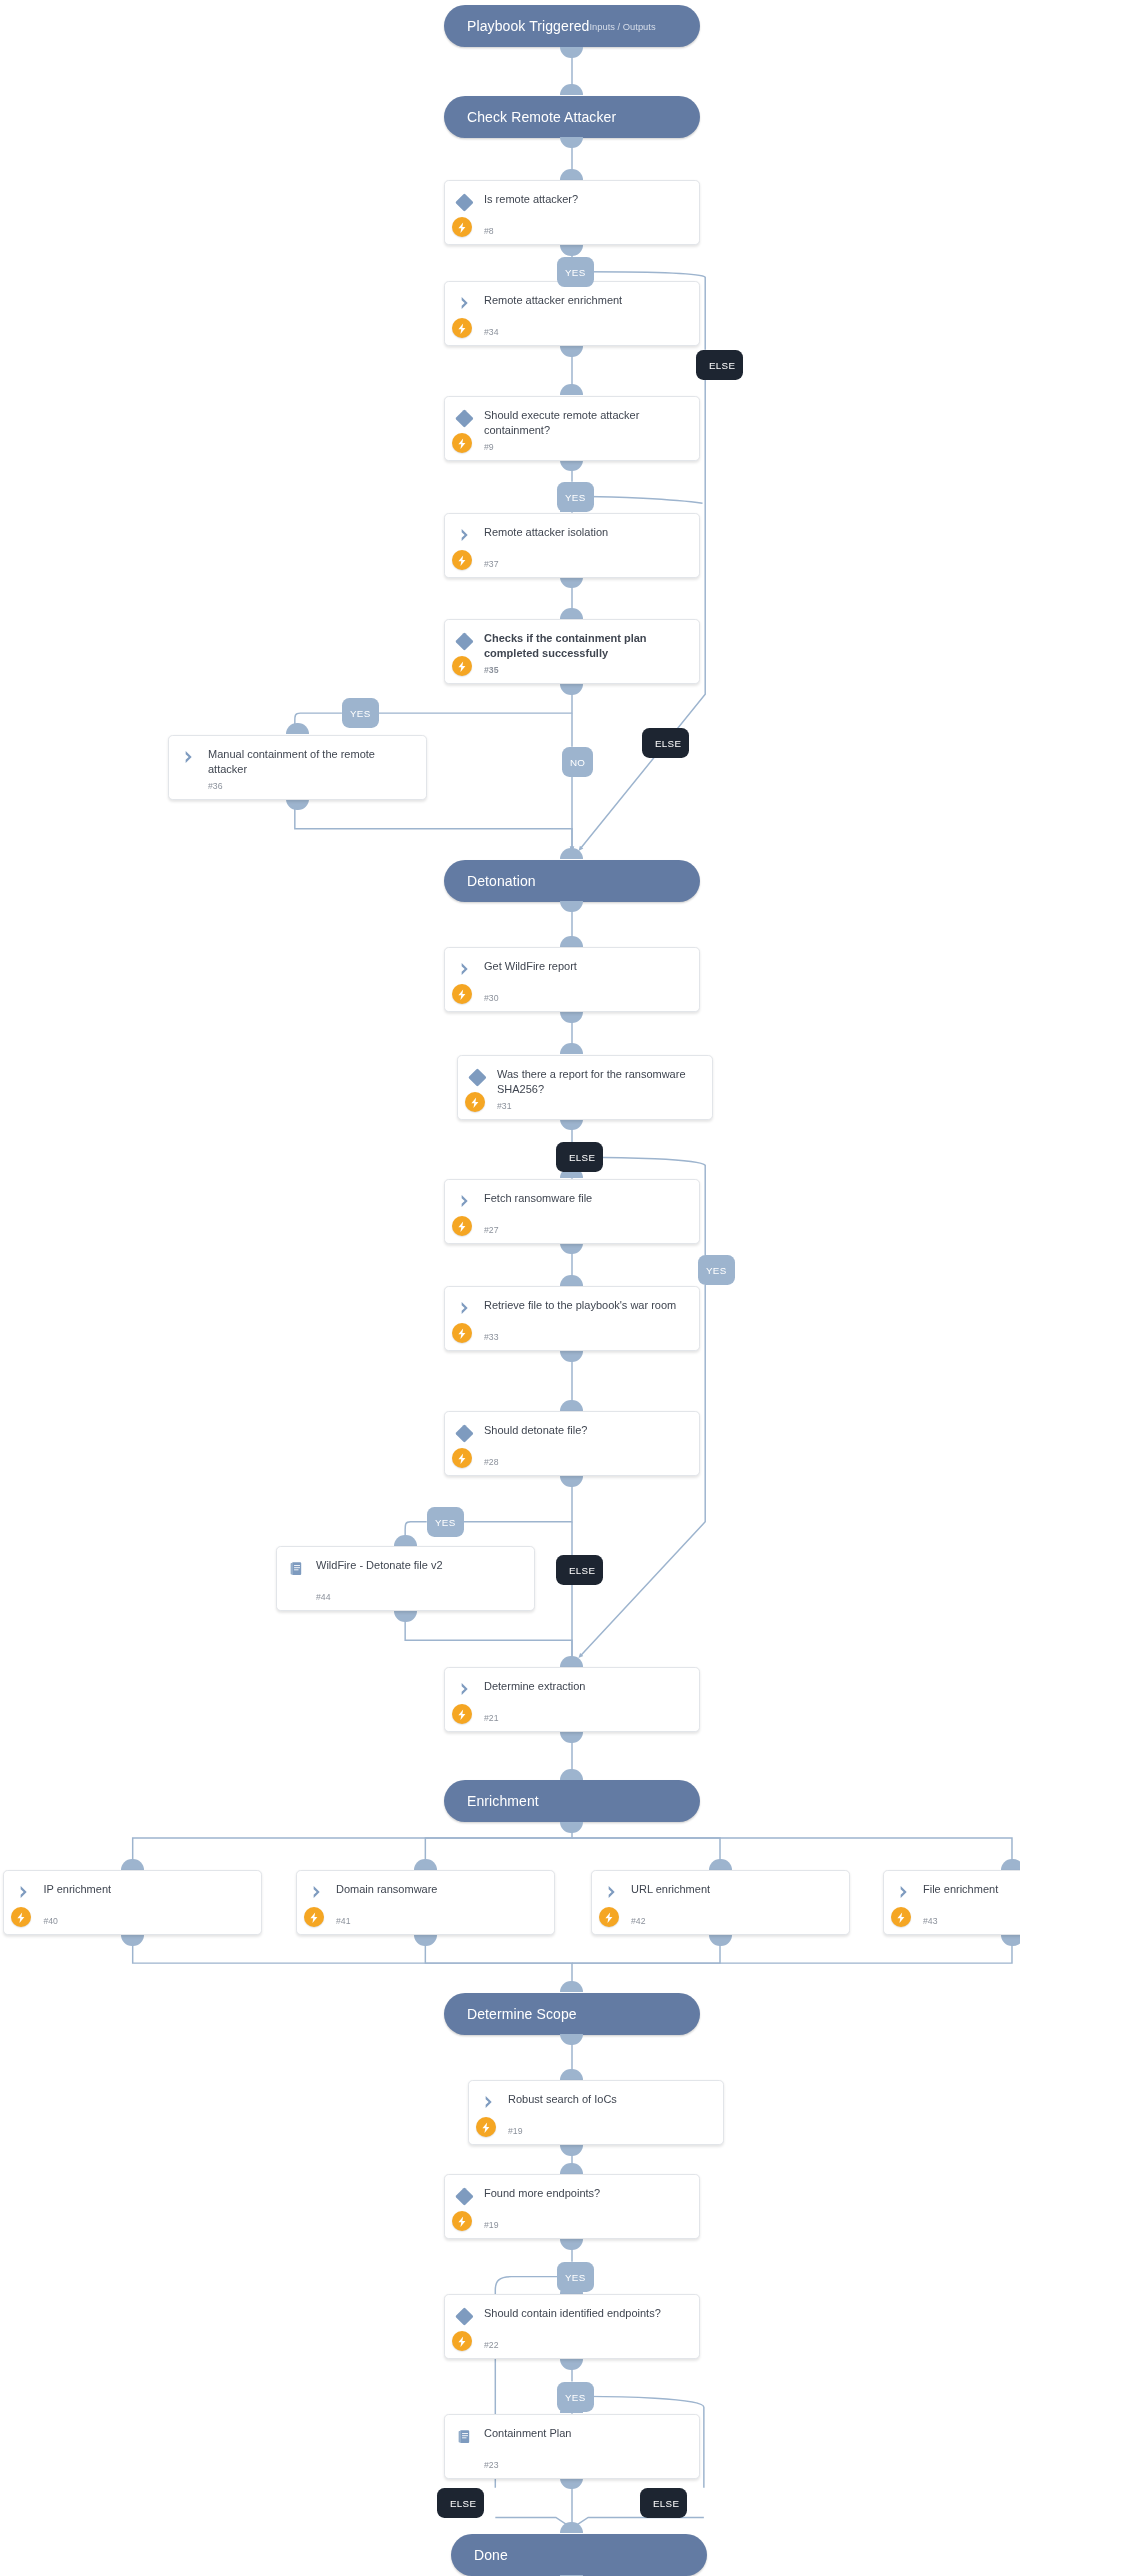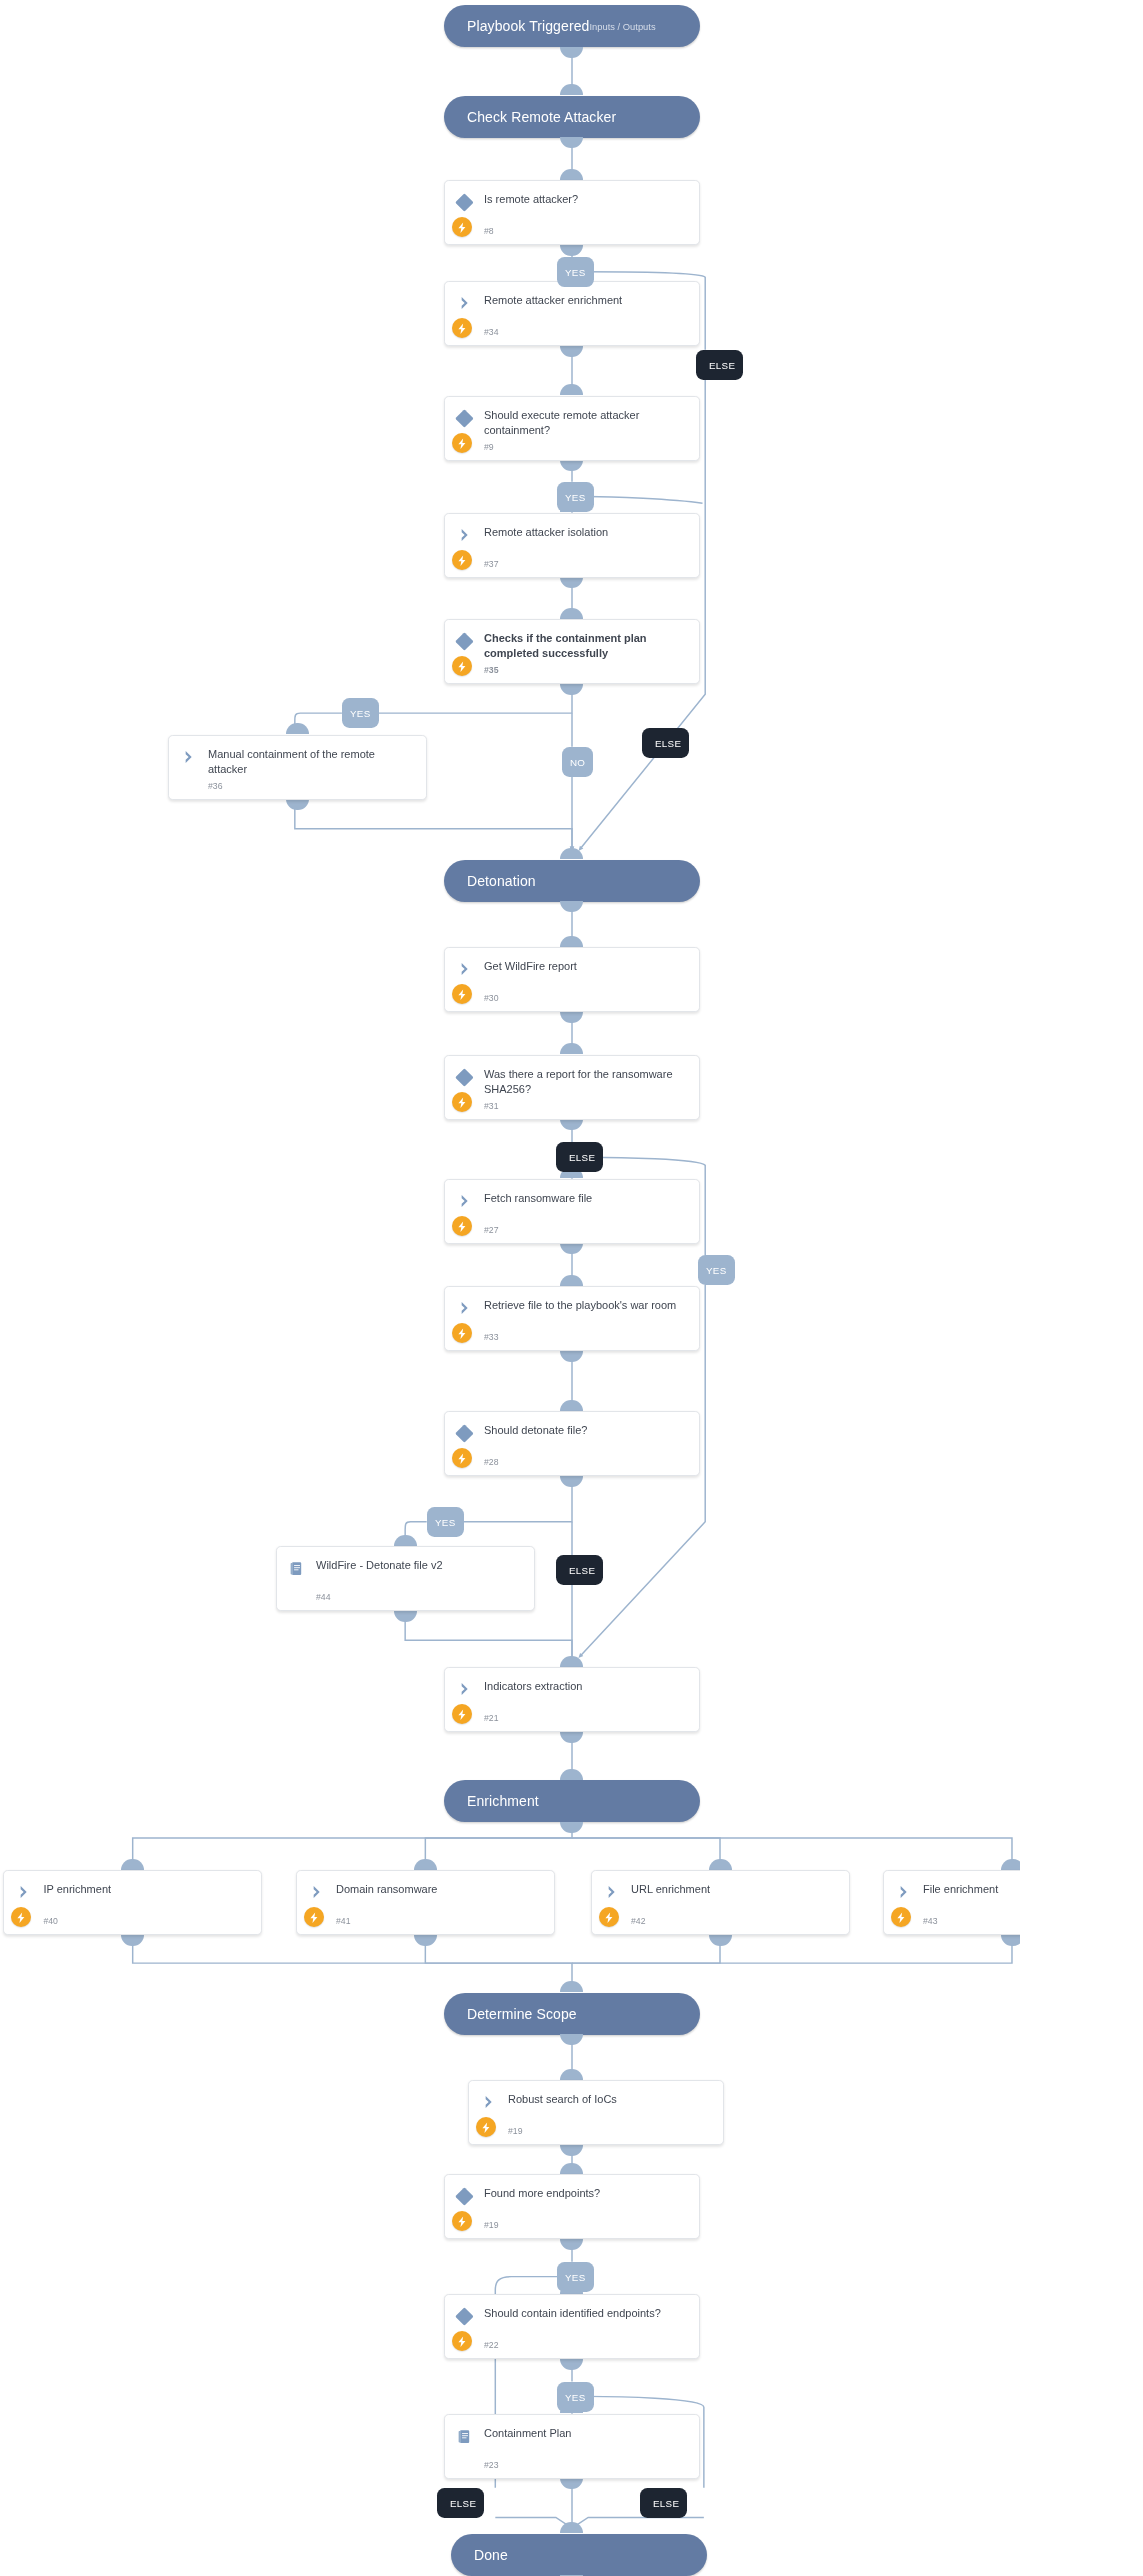--- a/index.html
+++ b/index.html
@@ -306,21 +306,21 @@
           <path d="M7 3 L16 12 L7 21 L7 16 L11.5 12 L7 8 Z" fill="#7e9bbf"></path>
         </svg>
         <span class="auto-badge">
           <svg width="10" height="11.4" viewBox="0 0 15 17">
             <path d="M9.2 0.6 L2.1 9.4 h4.3 L5.2 16.4 L12.6 7.3 H8.1 Z" fill="#ffffff"></path>
           </svg>
         </span>
         <div class="c-title">Get WildFire report</div>
         <div class="c-id">#30</div>
       </div>
-      <div class="card" style="left: 444px; top: 1055px; width: 256px; height: 65px; padding-left: 12px;">
+      <div class="card" style="left: 457px; top: 1055px; width: 256px; height: 65px; padding-left: 12px;">
         <span class="gl gl-diamond"></span>
         <span class="auto-badge">
           <svg width="10" height="11.4" viewBox="0 0 15 17">
             <path d="M9.2 0.6 L2.1 9.4 h4.3 L5.2 16.4 L12.6 7.3 H8.1 Z" fill="#ffffff"></path>
           </svg>
         </span>
         <div class="c-title">Was there a report for the ransomware SHA256?</div>
         <div class="c-id">#31</div>
       </div>
       <div class="card" style="left: 444px; top: 1179px; width: 256px; height: 65px;">
@@ -370,21 +370,21 @@
       </div>
       <div class="card" style="left: 444px; top: 1667px; width: 256px; height: 65px;">
         <svg class="gl gl-chevron" viewBox="0 0 24 24">
           <path d="M7 3 L16 12 L7 21 L7 16 L11.5 12 L7 8 Z" fill="#7e9bbf"></path>
         </svg>
         <span class="auto-badge">
           <svg width="10" height="11.4" viewBox="0 0 15 17">
             <path d="M9.2 0.6 L2.1 9.4 h4.3 L5.2 16.4 L12.6 7.3 H8.1 Z" fill="#ffffff"></path>
           </svg>
         </span>
-        <div class="c-title">Indicators extraction</div>
+        <div class="c-title">Determine extraction</div>
         <div class="c-id">#21</div>
       </div>
       <div class="card" style="left: 3.4px; top: 1870px; width: 259px; height: 65px;">
         <svg class="gl gl-chevron" viewBox="0 0 24 24">
           <path d="M7 3 L16 12 L7 21 L7 16 L11.5 12 L7 8 Z" fill="#7e9bbf"></path>
         </svg>
         <span class="auto-badge">
           <svg width="10" height="11.4" viewBox="0 0 15 17">
             <path d="M9.2 0.6 L2.1 9.4 h4.3 L5.2 16.4 L12.6 7.3 H8.1 Z" fill="#ffffff"></path>
           </svg>

